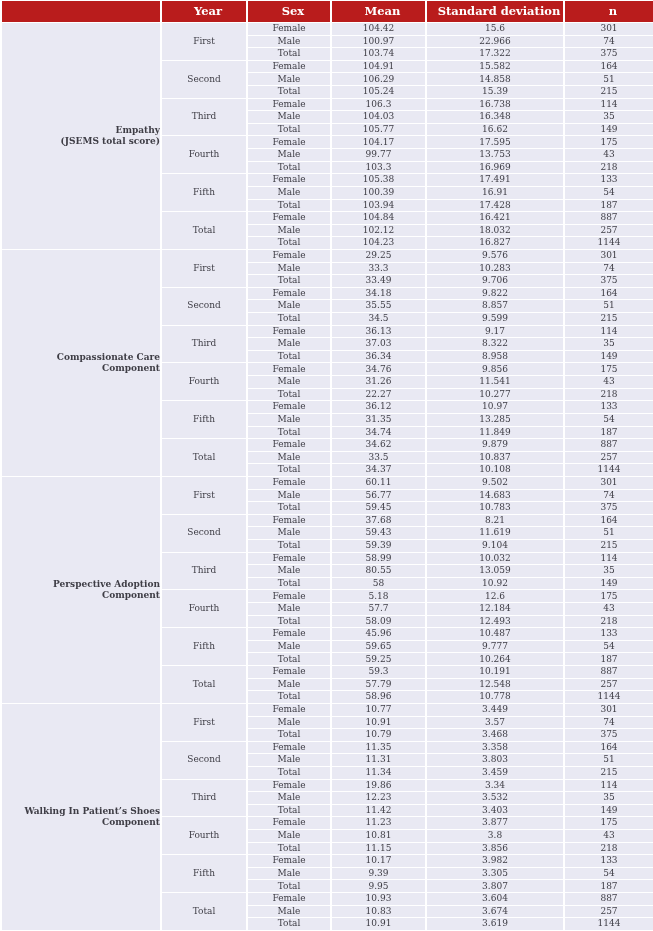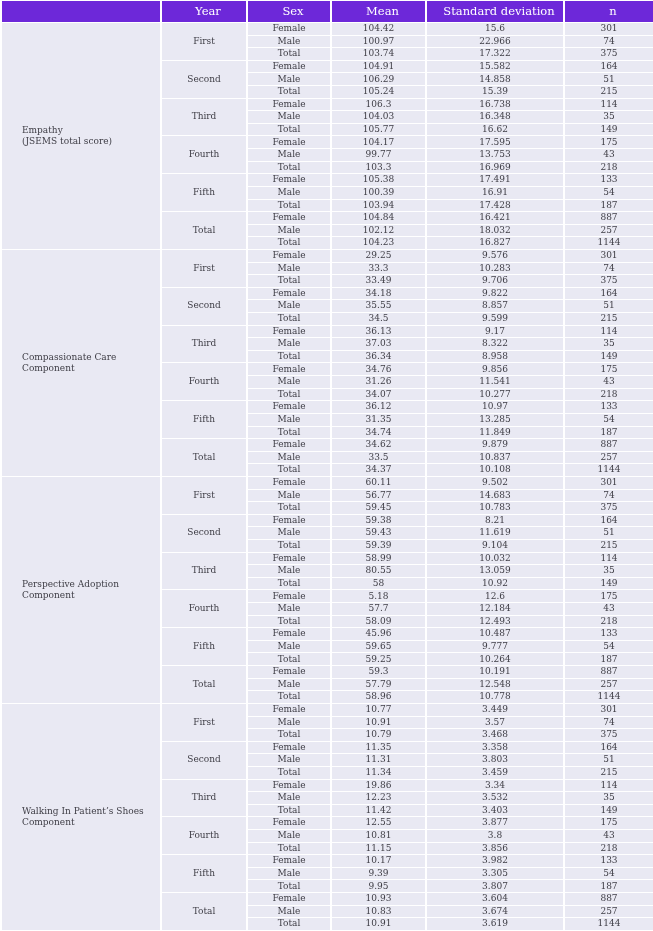--- a/index.html
+++ b/index.html
@@ -21,33 +21,33 @@
     color: #3e3d45;
     font-size: 9px;
     line-height: 1.05;
     text-align: center;
     vertical-align: middle;
     padding: 0;
     overflow: hidden;
     font-family: "DejaVu Serif", serif;
   }
   .stats thead th {
-    background: #6d28d9;
+    background: #b91c1c;
     color: #ffffff;
-    font-weight: normal;
+    font-weight: bold;
     font-size: 11.5px;
     height: 21px;
     letter-spacing: 0px;
     padding-left: 8px;
   }
   .stats th.sec {
-    text-align: left;
-    padding-left: 20px;
+    text-align: right;
+    padding-left: 5px;
     white-space: pre-line;
-    font-weight: normal;
+    font-weight: bold;
     line-height: 1.25;
   }
   .stats td.year { font-size: 9px; margin-left: 48px; }
 </style>
 </head>
 <body>
 
 <div class="page">
   <table class="stats">
     <colgroup>
@@ -251,21 +251,21 @@
           <td>175</td>
         </tr>
         <tr>
           <td>Male</td>
           <td>31.26</td>
           <td>11.541</td>
           <td>43</td>
         </tr>
         <tr>
           <td>Total</td>
-          <td>34.07</td>
+          <td>22.27</td>
           <td>10.277</td>
           <td>218</td>
         </tr>
         <tr>
           <td class="year" rowspan="3">Fifth</td>
           <td>Female</td>
           <td>36.12</td>
           <td>10.97</td>
           <td>133</td>
         </tr>
@@ -316,21 +316,21 @@
         </tr>
         <tr>
           <td>Total</td>
           <td>59.45</td>
           <td>10.783</td>
           <td>375</td>
         </tr>
         <tr>
           <td class="year" rowspan="3">Second</td>
           <td>Female</td>
-          <td>59.38</td>
+          <td>37.68</td>
           <td>8.21</td>
           <td>164</td>
         </tr>
         <tr>
           <td>Male</td>
           <td>59.43</td>
           <td>11.619</td>
           <td>51</td>
         </tr>
         <tr>
@@ -470,21 +470,21 @@
         </tr>
         <tr>
           <td>Total</td>
           <td>11.42</td>
           <td>3.403</td>
           <td>149</td>
         </tr>
         <tr>
           <td class="year" rowspan="3">Fourth</td>
           <td>Female</td>
-          <td>12.55</td>
+          <td>11.23</td>
           <td>3.877</td>
           <td>175</td>
         </tr>
         <tr>
           <td>Male</td>
           <td>10.81</td>
           <td>3.8</td>
           <td>43</td>
         </tr>
         <tr>

